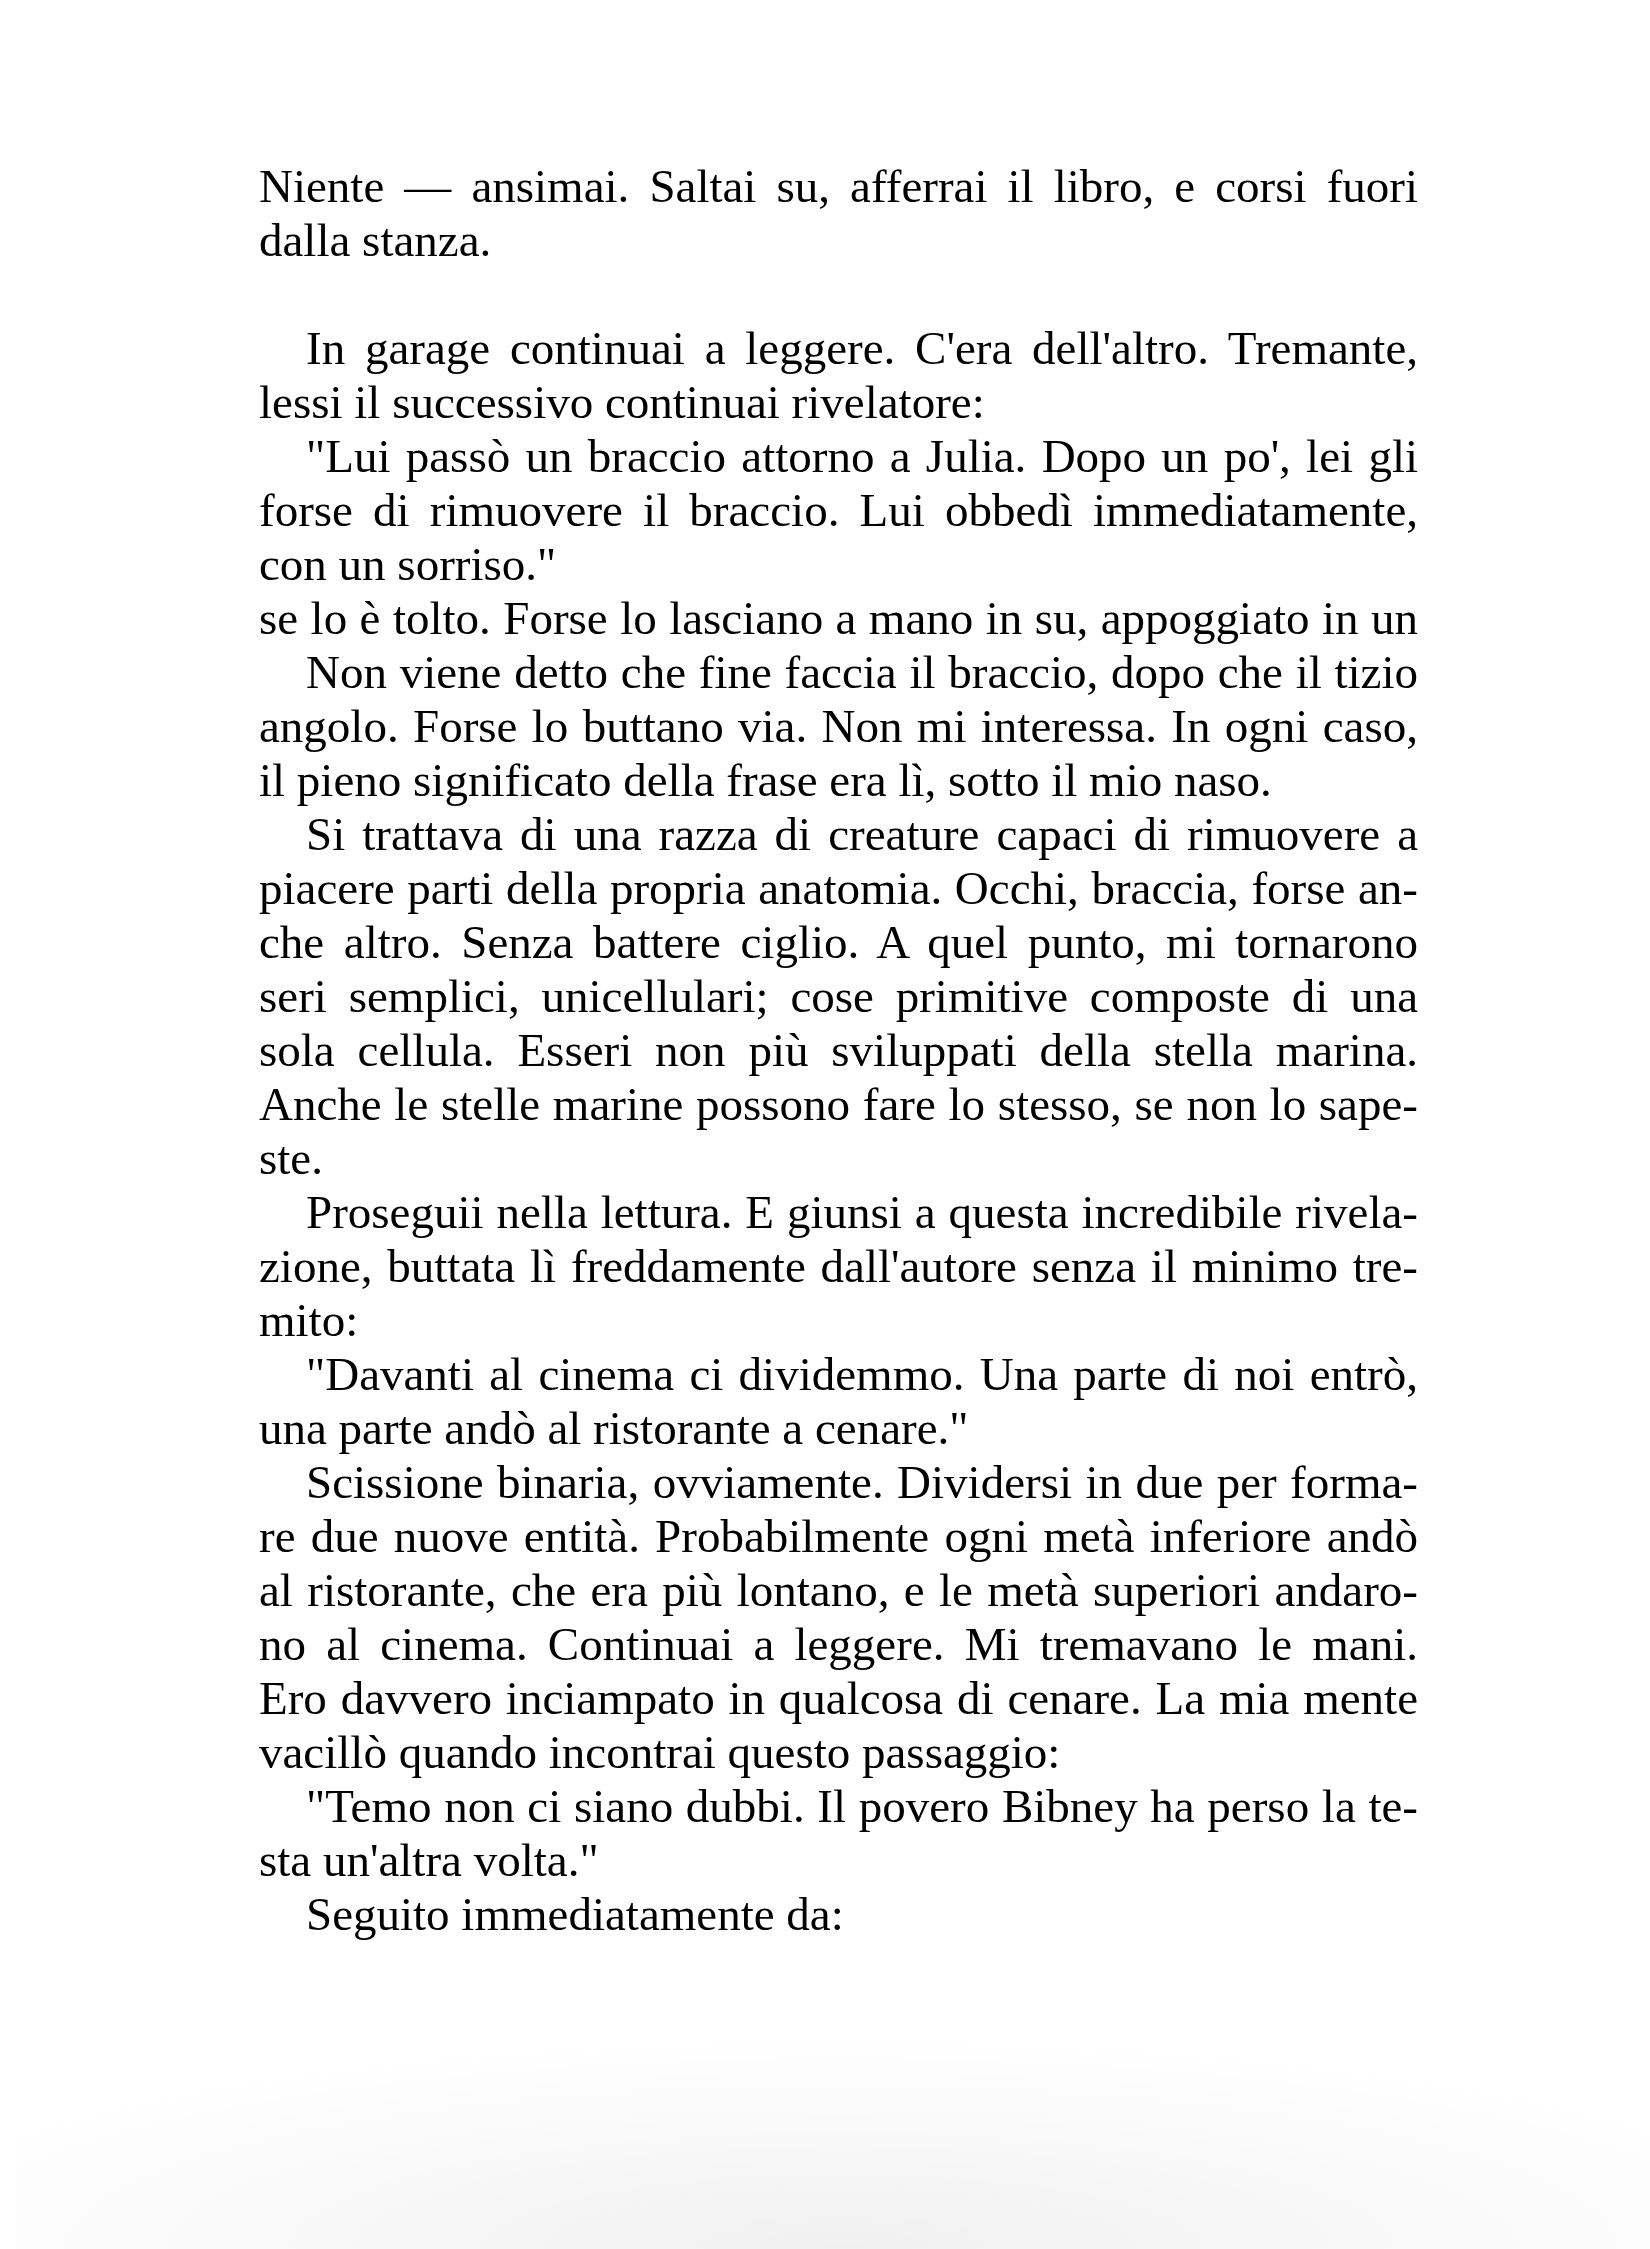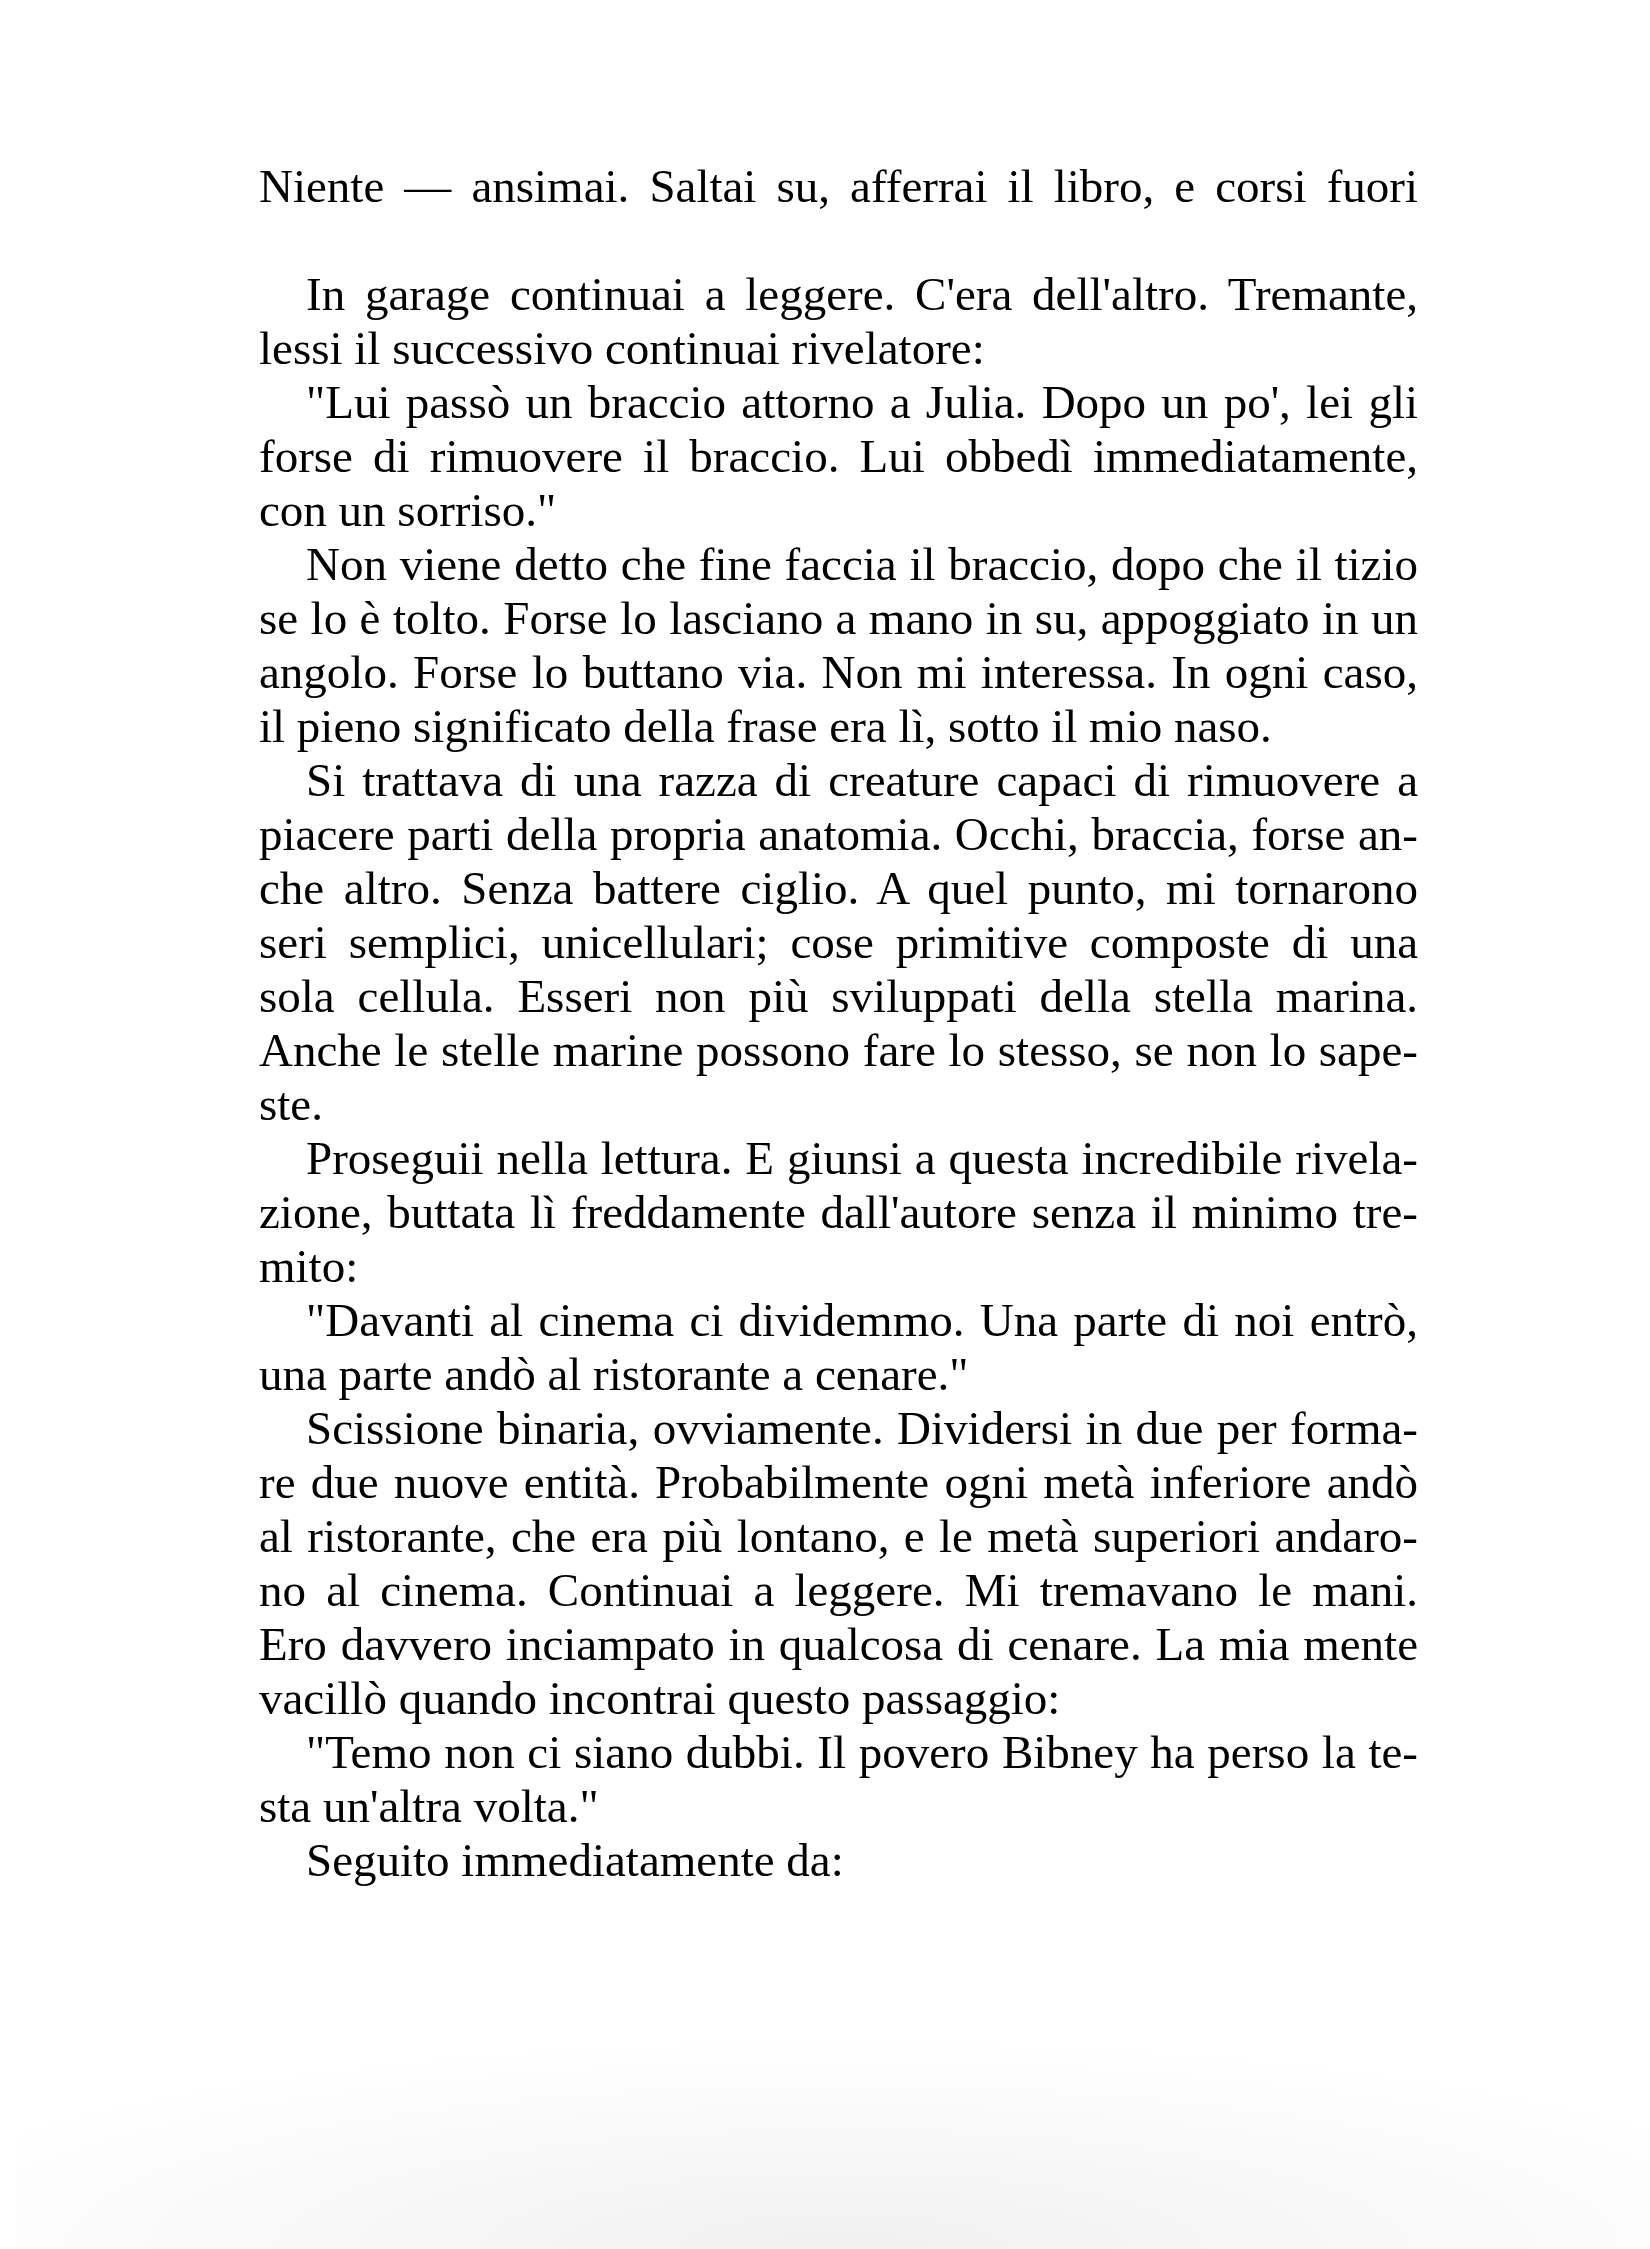--- a/index.html
+++ b/index.html
@@ -64,37 +64,38 @@
     }
   </style>
 </head>
 <body>
 
 <div class="page">
   <div class="text-column">
 
     <p class="para">
       <span class="line" style="white-space: normal;">Niente — ansimai. Saltai su, afferrai il libro, e corsi fuori</span>
+      <span class="line last">dalla stanza.</span>
     </p>
     <span class="blank-line"></span>
 
     <p class="para">
       <span class="line indent" style="white-space: normal;">In garage continuai a leggere. C'era dell'altro. Tremante,</span>
       <span class="line last">lessi il successivo continuai rivelatore:</span>
     </p>
 
     <p class="para">
       <span class="line indent" style="white-space: normal;">"Lui passò un braccio attorno a Julia. Dopo un po', lei gli</span>
       <span class="line" style="white-space: normal;">forse di rimuovere il braccio. Lui obbedì immediatamente,</span>
       <span class="line last">con un sorriso."</span>
     </p>
 
     <p class="para">
+      <span class="line" style="white-space: normal;">se lo è tolto. Forse lo lasciano a mano in su, appoggiato in un</span>
       <span class="line indent" style="white-space: normal;">Non viene detto che fine faccia il braccio, dopo che il tizio</span>
-      <span class="line" style="white-space: normal;">se lo è tolto. Forse lo lasciano a mano in su, appoggiato in un</span>
       <span class="line" style="white-space: normal;">angolo. Forse lo buttano via. Non mi interessa. In ogni caso,</span>
       <span class="line last">il pieno significato della frase era lì, sotto il mio naso.</span>
     </p>
 
     <p class="para">
       <span class="line indent" style="white-space: normal;">Si trattava di una razza di creature capaci di rimuovere a</span>
       <span class="line" style="white-space: normal;">piacere parti della propria anatomia. Occhi, braccia, forse an-</span>
       <span class="line" style="white-space: normal;">che altro. Senza battere ciglio. A quel punto, mi tornarono</span>
       <span class="line" style="white-space: normal;">seri semplici, unicellulari; cose primitive composte di una</span>
       <span class="line" style="white-space: normal;">sola cellula. Esseri non più sviluppati della stella marina.</span>

